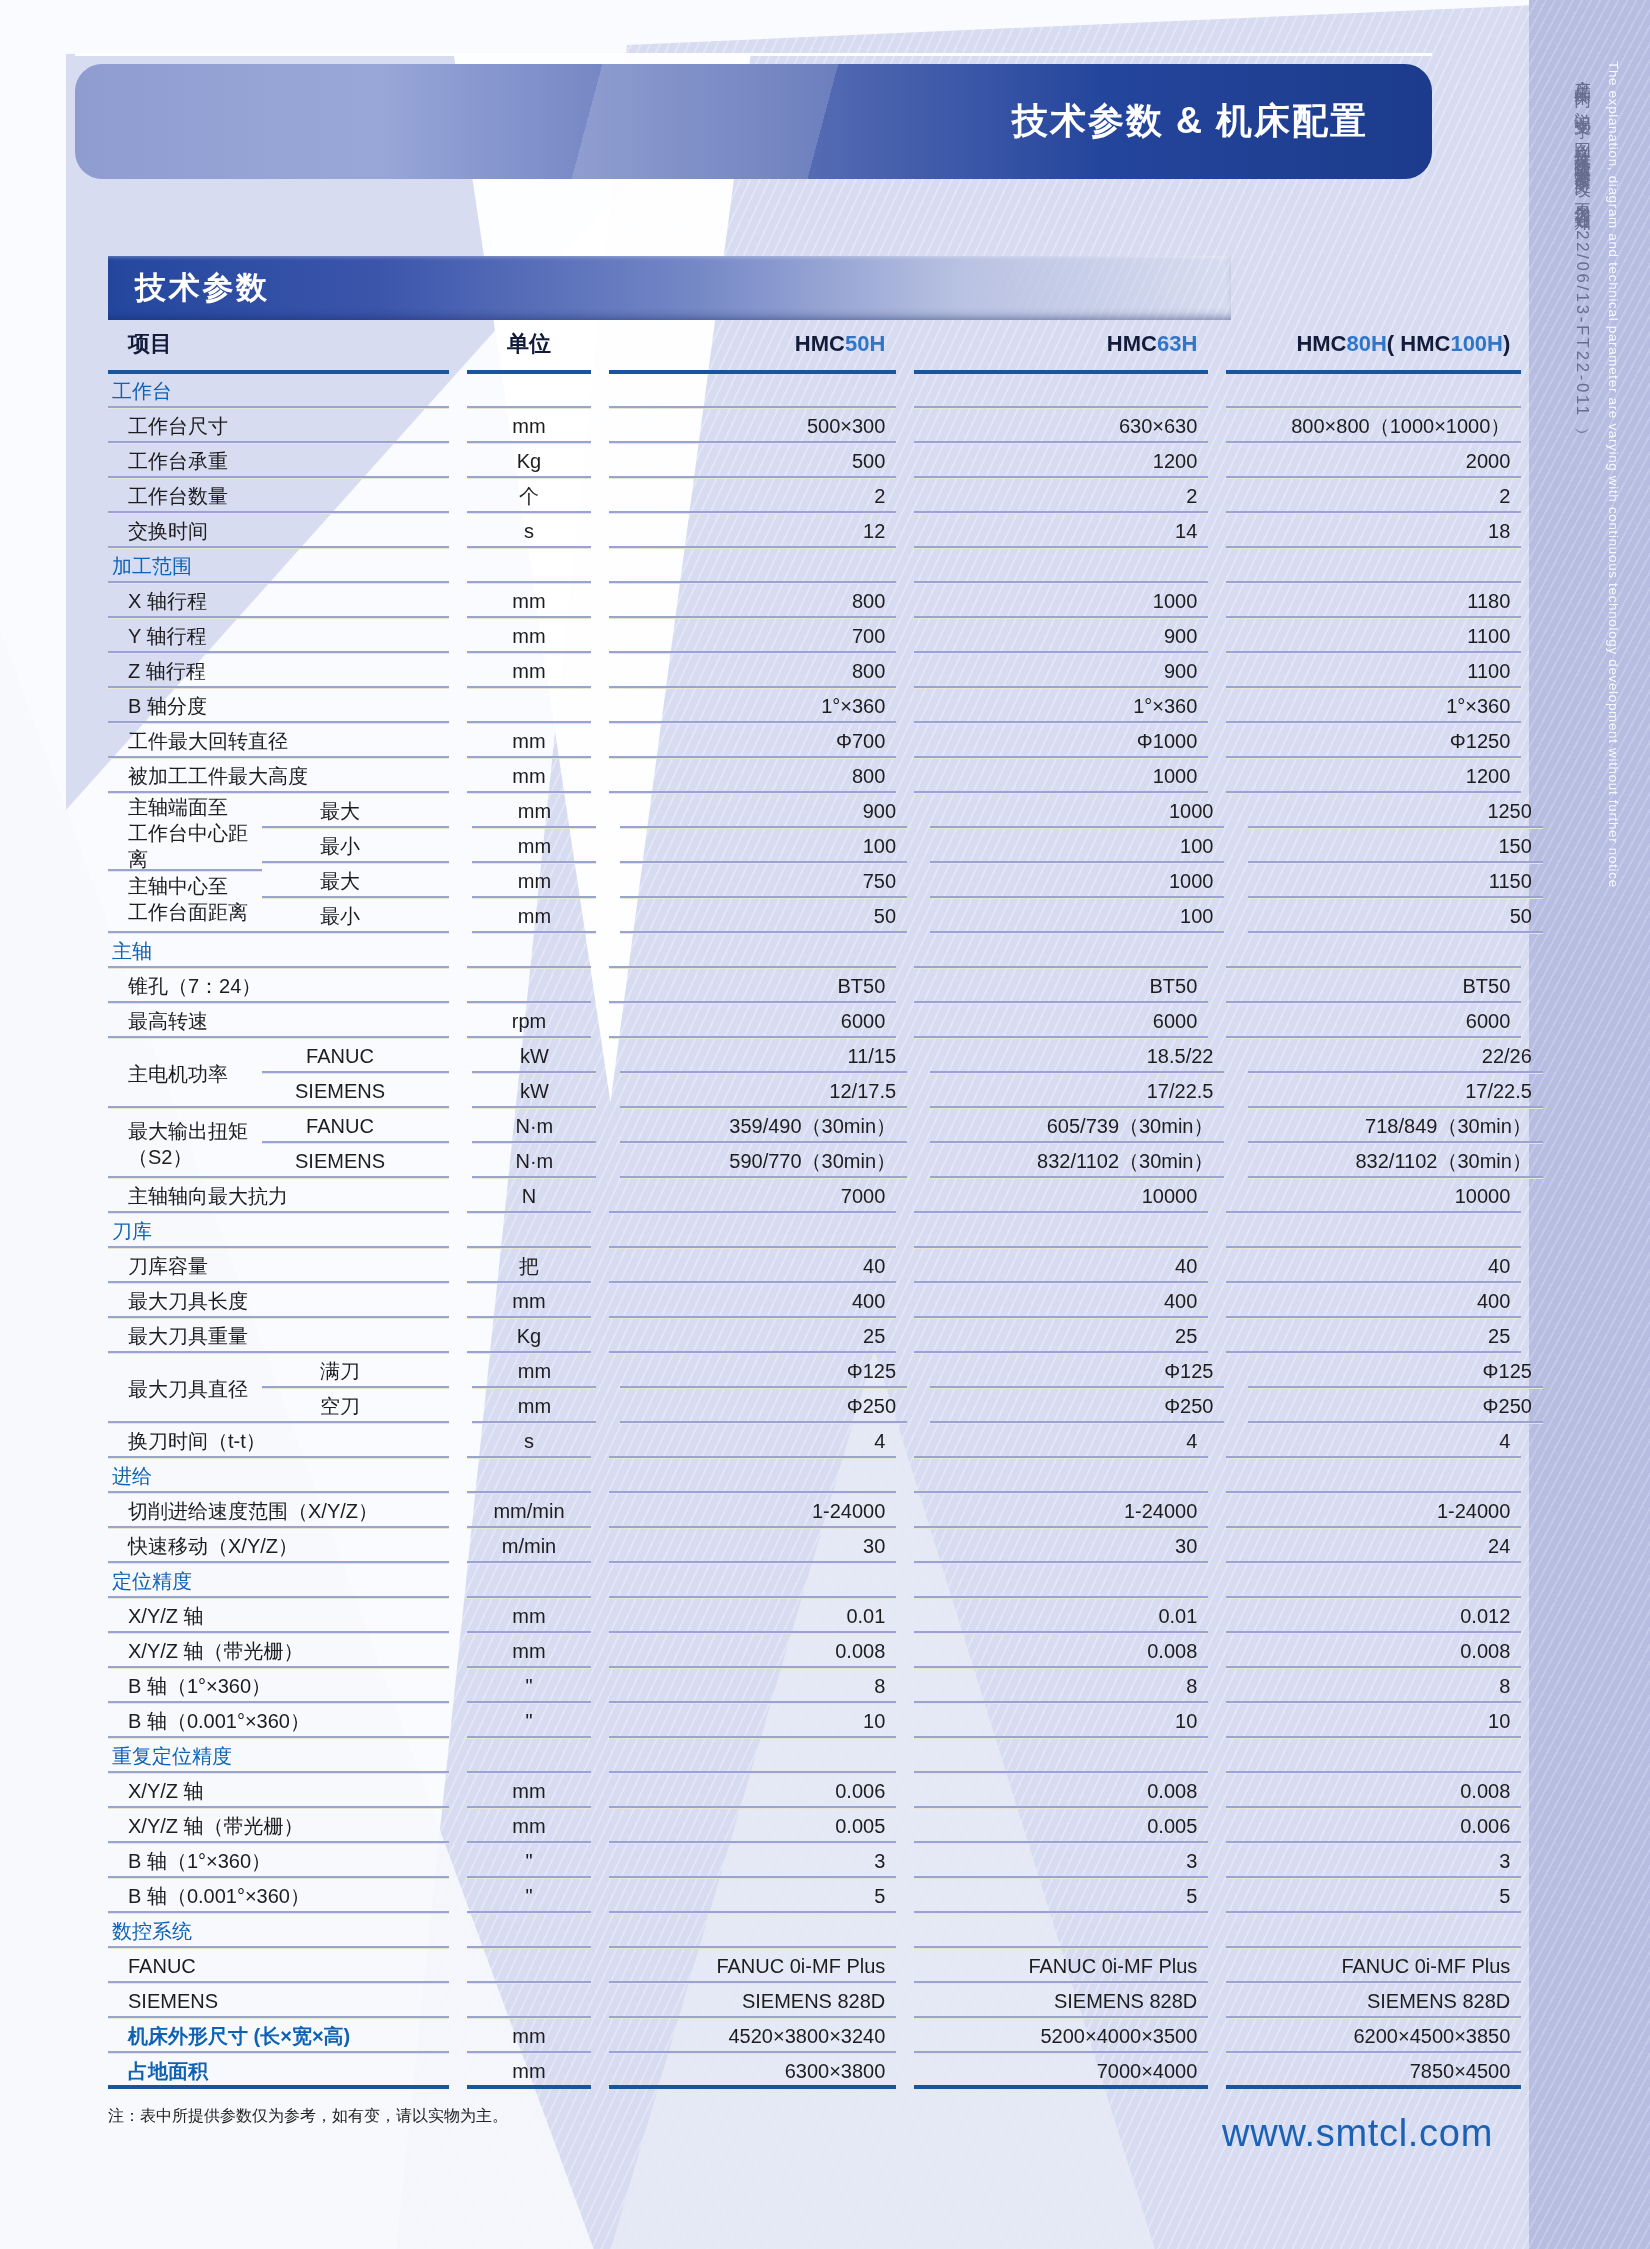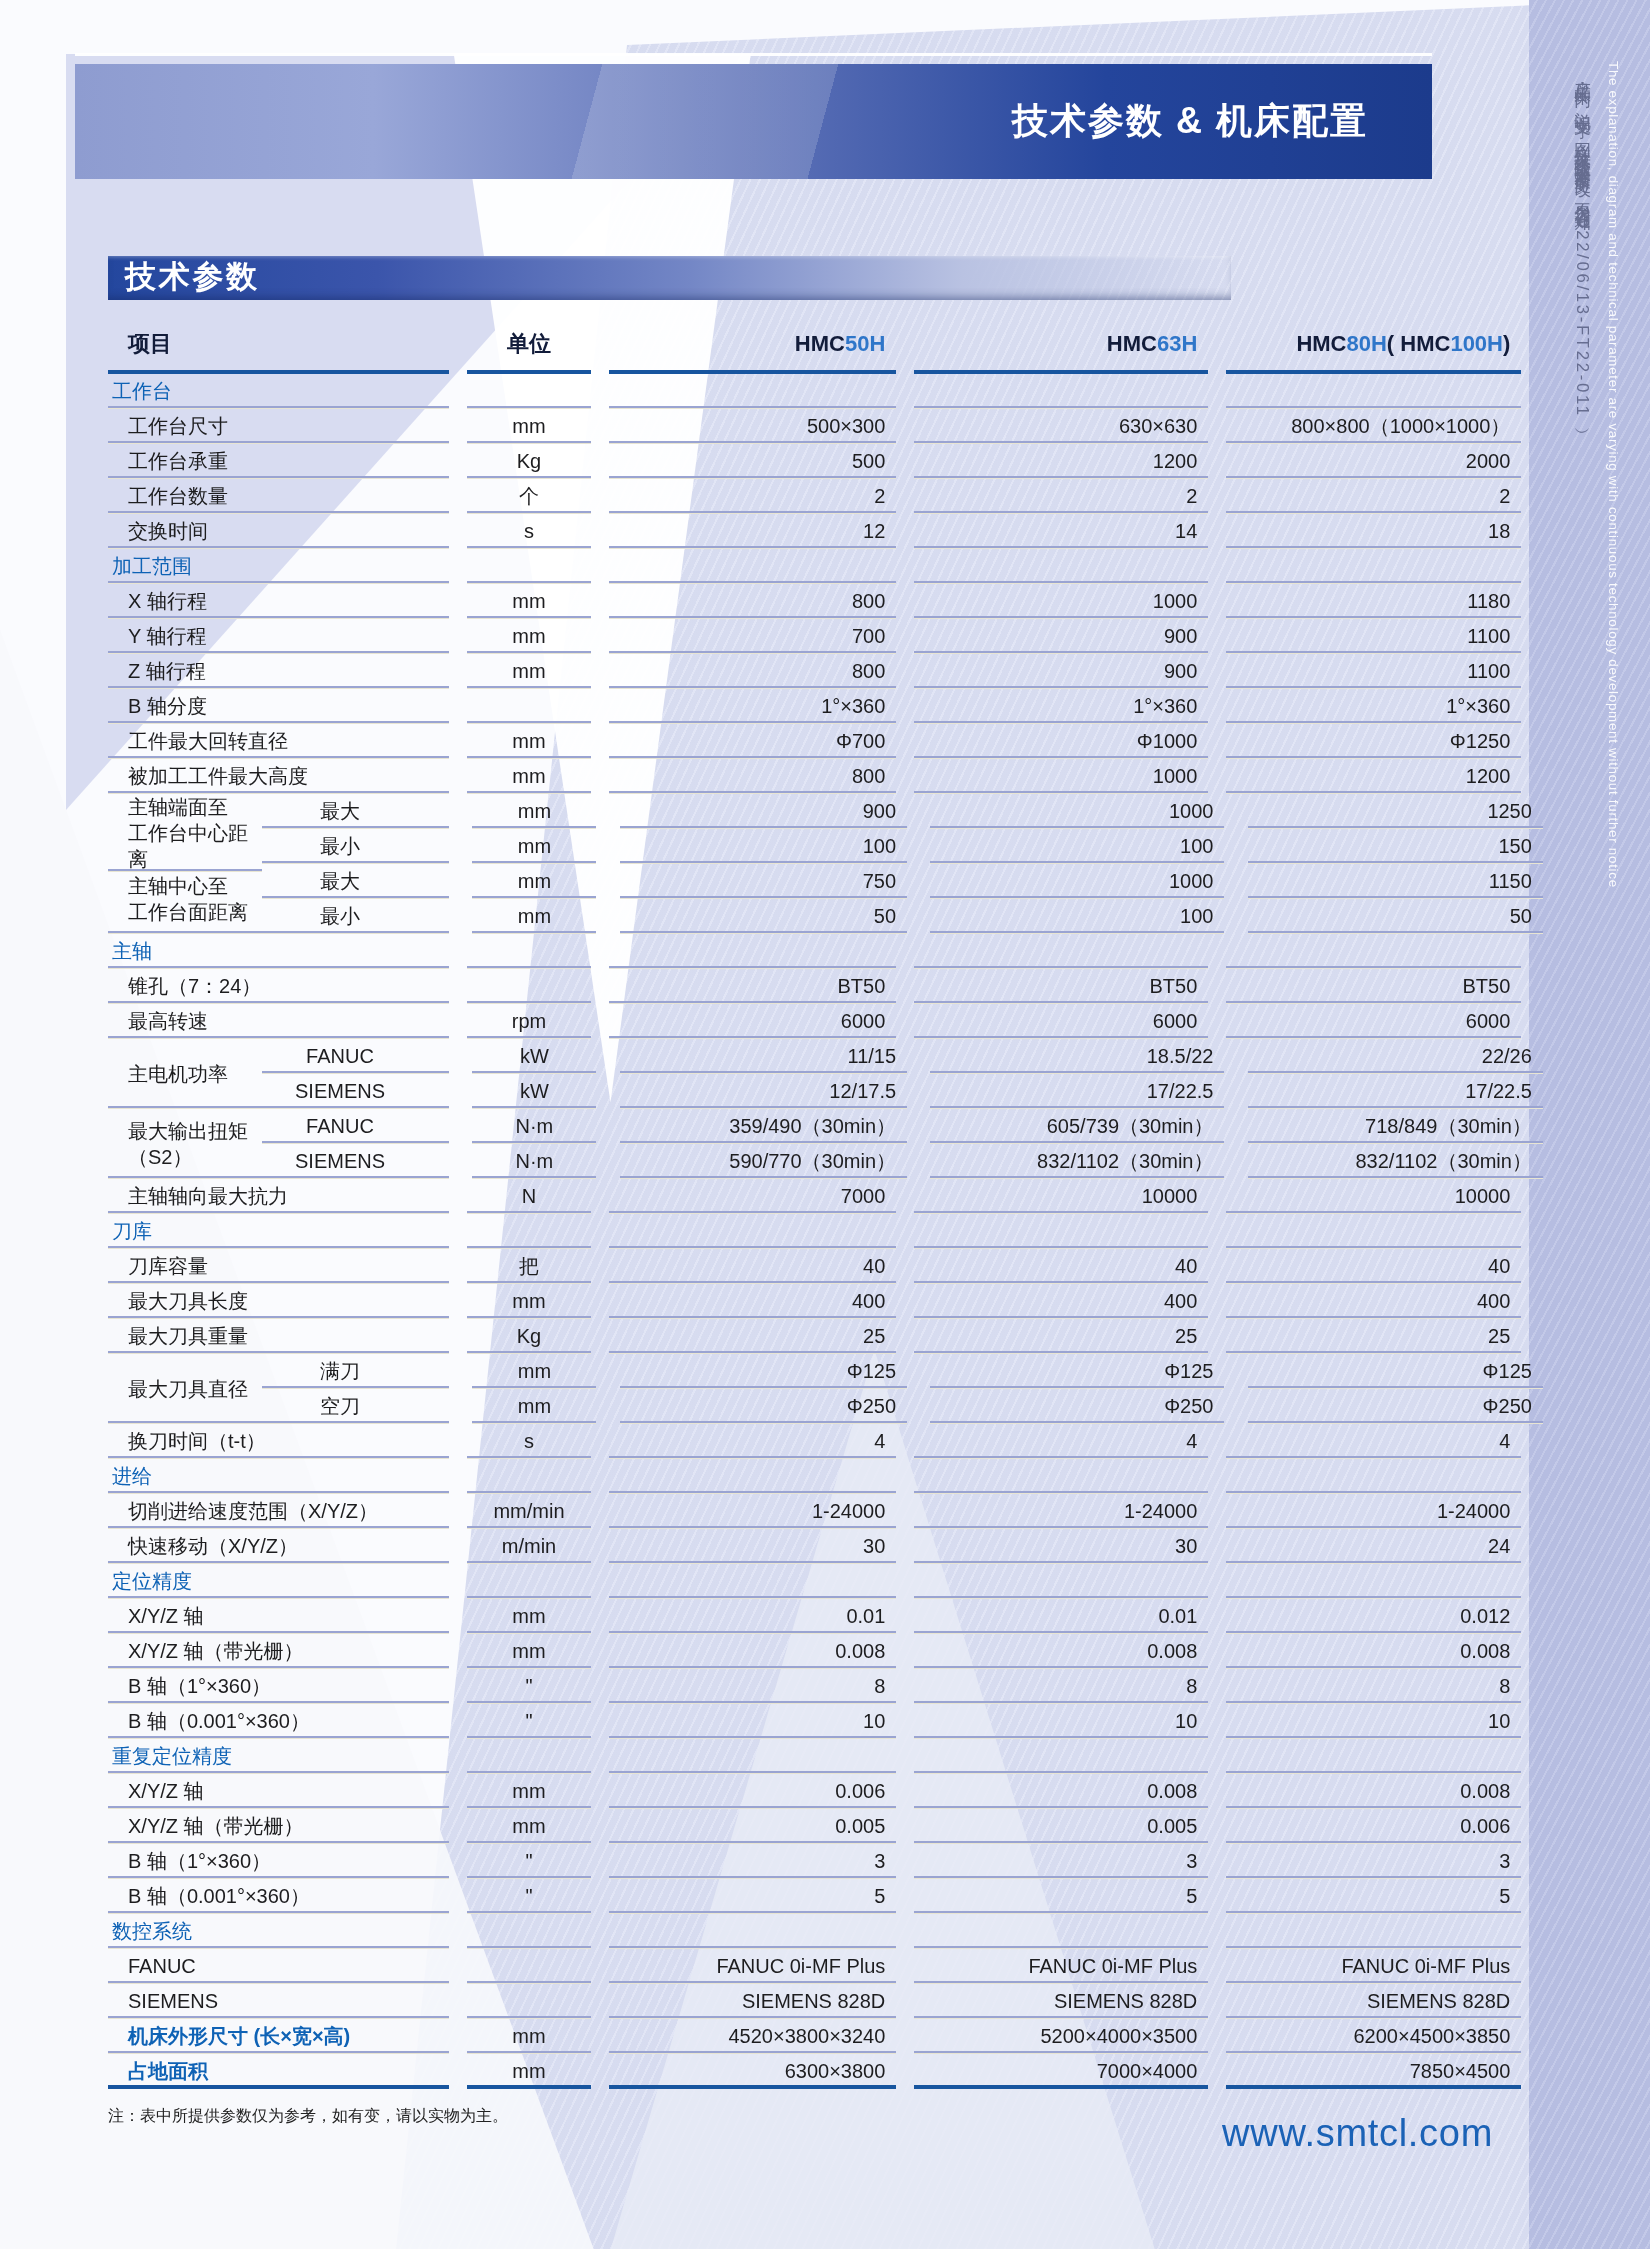--- a/index.html
+++ b/index.html
@@ -33,32 +33,32 @@
   }
   .band-right{
     position:absolute;top:0;bottom:0;left:1529px;width:122px;
     background:repeating-linear-gradient(118deg,#b6bde1 0 6px,#c3c9e8 6px 8px);
   }
   .top-line{position:absolute;left:75px;top:53px;width:1357px;height:2.7px;background:#ffffff;opacity:.95}
   
   .banner{
     position:absolute;left:75px;top:64px;width:1357px;height:115px;z-index:4;
     background:linear-gradient(90deg,#8e9cd0 0%,#99a7d8 22%,#5e72b8 50%,#24459c 76%,#1c3b8c 100%);
-    display:flex;align-items:center;justify-content:flex-end;padding-right:64px;
+    display:flex;align-items:center;justify-content:flex-end;padding-right:64px;border-radius:27px;
   }
   .banner::after{
     content:"";position:absolute;inset:0;
     background:linear-gradient(105deg,transparent 38%,rgba(255,255,255,.16) 38%,rgba(255,255,255,.16) 55%,transparent 55%);
   }
   .banner-title{color:#fff;font-size:36px;font-weight:bold;letter-spacing:2px;position:relative;z-index:1}
   
   .secbar{
-    position:absolute;left:108px;top:256px;width:1123px;height:44px;z-index:4;
+    position:absolute;left:108px;top:256px;width:1123px;height:64px;z-index:4;
     background:linear-gradient(90deg,#24479e 0%,#3b55ab 24%,#7487c6 52%,#b9c2e2 76%,rgba(223,227,242,0) 100%);
-    display:flex;padding-left:17px;
+    display:flex;align-items:center;padding-left:27px;
     box-shadow:inset 0 -6.7px 8px -4px rgba(18,35,90,.45), inset 0 4px 5.3px -4px rgba(255,255,255,.5);
   }
   .secbar-title{color:#fff;font-size:31px;font-weight:bold;letter-spacing:2.7px}
   
   .spec-table{position:absolute;left:108px;top:314px;width:1434px;z-index:5}
   .trow{display:grid;grid-template-columns:341px 124px 287px 294px 295px;column-gap:18px;height:35px}
   .thead{height:60px}
   .tgroup{display:grid;grid-template-columns:154px 1280px;height:70px}
   .gsub{display:grid;grid-template-columns:187px 124px 287px 294px 295px;column-gap:23.4px;height:35px}
   .cell{position:relative;display:flex;align-items:center;font-size:20px}

